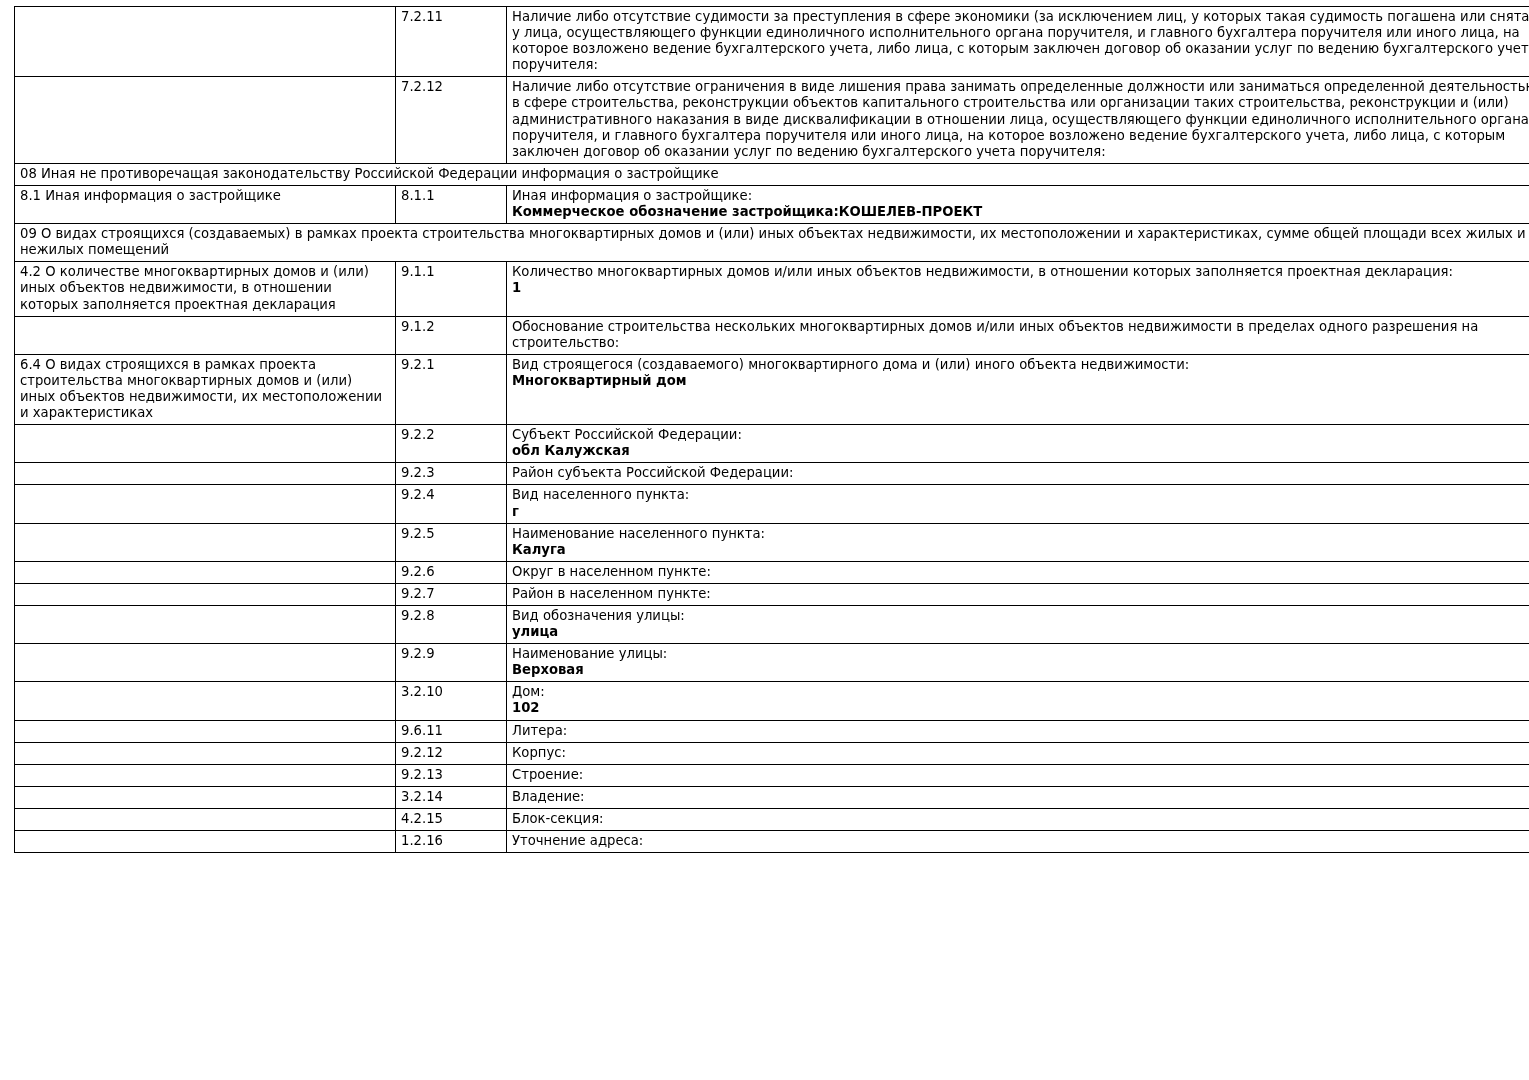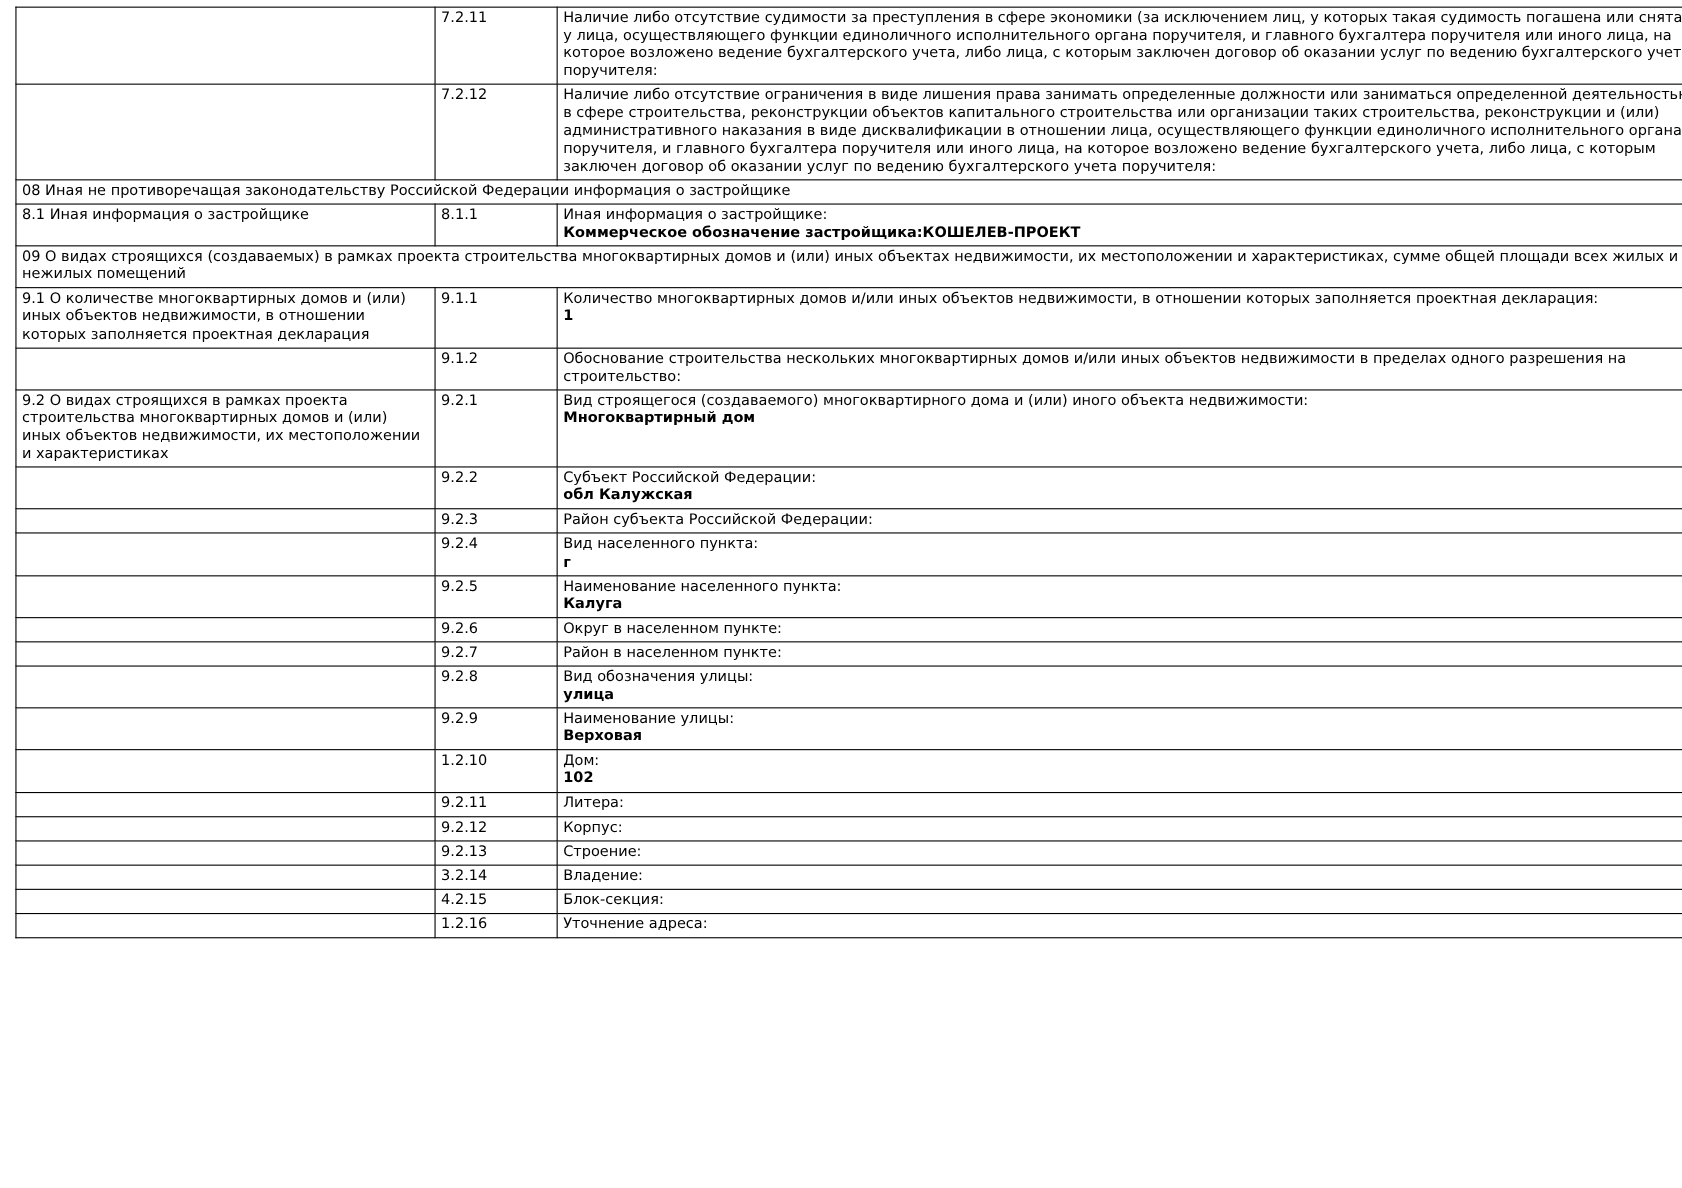--- a/index.html
+++ b/index.html
@@ -74,36 +74,36 @@
           <td class="c2 mid"><span>8.1.1</span></td>
           <td class="c3">
             <span class="lbl">Иная информация о застройщике:</span>
             <span class="val">Коммерческое обозначение застройщика:КОШЕЛЕВ-ПРОЕКТ</span>
           </td>
         </tr>
         <tr>
           <td class="full sec-head" colspan="3"><span>09 О видах строящихся (создаваемых) в рамках проекта строительства многоквартирных домов и (или) иных объектах недвижимости, их местоположении и характеристиках, сумме общей площади всех жилых и нежилых помещений</span></td>
         </tr>
         <tr>
-          <td class="c1"><span>9.1 О количестве многоквартирных домов и (или) иных объектов недвижимости, в отношении которых заполняется проектная декларация</span></td>
+          <td class="c1"><span>4.2 О количестве многоквартирных домов и (или) иных объектов недвижимости, в отношении которых заполняется проектная декларация</span></td>
           <td class="c2 mid"><span>9.1.1</span></td>
           <td class="c3">
             <span class="lbl">Количество многоквартирных домов и/или иных объектов недвижимости, в отношении которых заполняется проектная декларация:</span>
             <span class="val">1</span>
           </td>
         </tr>
         <tr>
           <td class="c1"><span></span></td>
           <td class="c2 mid"><span>9.1.2</span></td>
           <td class="c3">
             <span class="lbl">Обоснование строительства нескольких многоквартирных домов и/или иных объектов недвижимости в пределах одного разрешения на строительство:</span>
           </td>
         </tr>
         <tr>
-          <td class="c1"><span>9.2 О видах строящихся в рамках проекта строительства многоквартирных домов и (или) иных объектов недвижимости, их местоположении и характеристиках</span></td>
+          <td class="c1"><span>6.4 О видах строящихся в рамках проекта строительства многоквартирных домов и (или) иных объектов недвижимости, их местоположении и характеристиках</span></td>
           <td class="c2 mid"><span>9.2.1</span></td>
           <td class="c3">
             <span class="lbl">Вид строящегося (создаваемого) многоквартирного дома и (или) иного объекта недвижимости:</span>
             <span class="val">Многоквартирный дом</span>
           </td>
         </tr>
         <tr>
           <td class="c1"><span></span></td>
           <td class="c2 mid"><span>9.2.2</span></td>
           <td class="c3">
@@ -159,29 +159,29 @@
         <tr>
           <td class="c1"><span></span></td>
           <td class="c2 mid"><span>9.2.9</span></td>
           <td class="c3">
             <span class="lbl">Наименование улицы:</span>
             <span class="val">Верховая</span>
           </td>
         </tr>
         <tr>
           <td class="c1"><span></span></td>
-          <td class="c2 mid"><span>1.2.10</span></td>
+          <td class="c2 mid"><span>3.2.10</span></td>
           <td class="c3">
             <span class="lbl">Дом:</span>
             <span class="val">102</span>
           </td>
         </tr>
         <tr>
           <td class="c1"><span></span></td>
-          <td class="c2 mid"><span>9.2.11</span></td>
+          <td class="c2 mid"><span>9.6.11</span></td>
           <td class="c3">
             <span class="lbl">Литера:</span>
           </td>
         </tr>
         <tr>
           <td class="c1"><span></span></td>
           <td class="c2 mid"><span>9.2.12</span></td>
           <td class="c3">
             <span class="lbl">Корпус:</span>
           </td>

